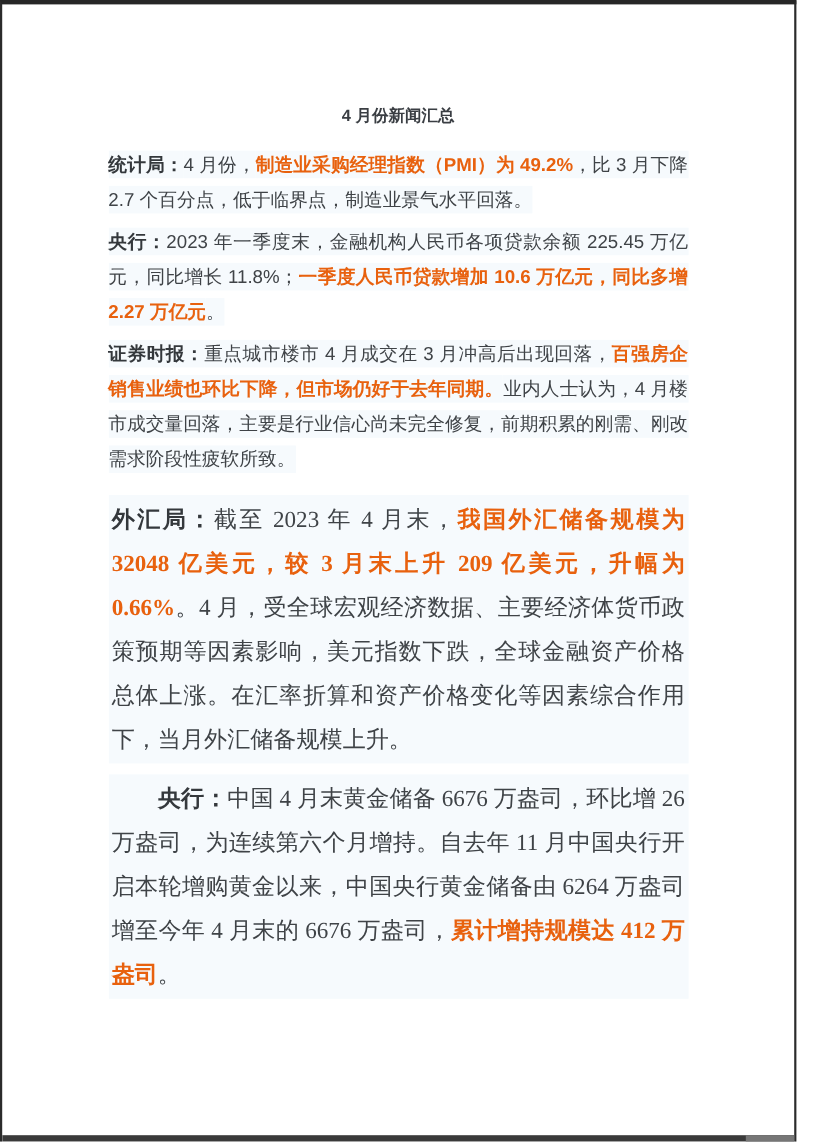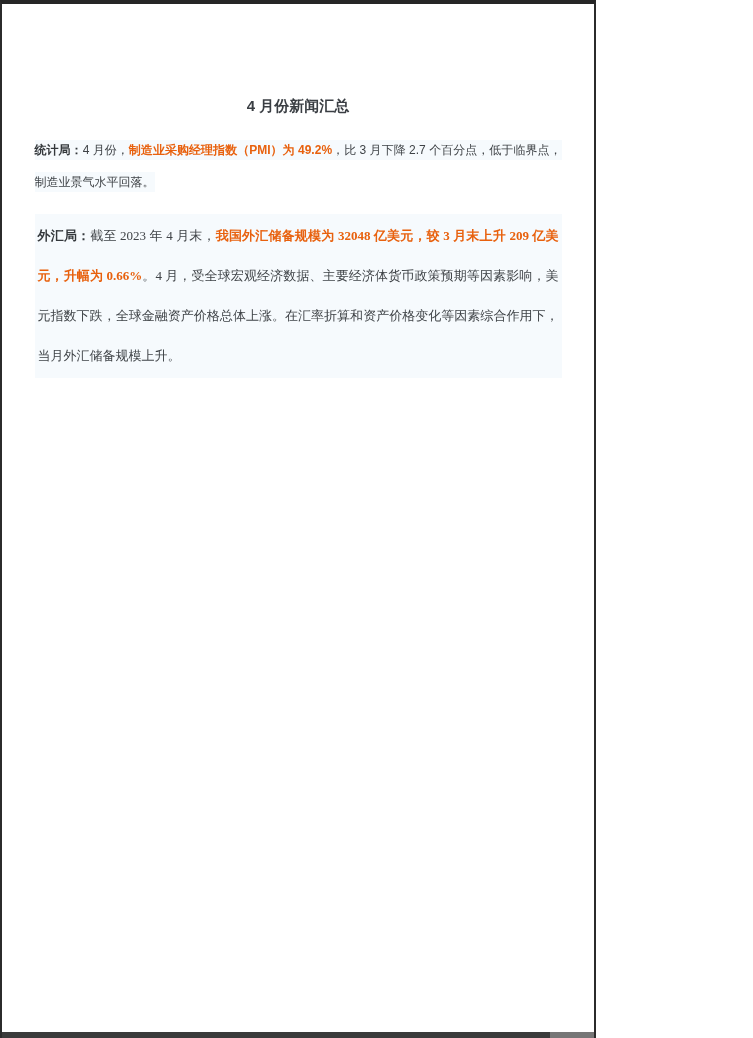--- a/index.html
+++ b/index.html
@@ -1,18 +1,18 @@
 <!DOCTYPE html>
 <html><head>
 <meta charset="utf-8">
 <style>
   html, body { margin: 0; padding: 0; background: #ffffff; }
   .window {
     position: relative;
-    width: 596px;
+    width: 724px;
     height: 1038px;
     box-sizing: border-box;
     background: #ffffff;
     border-top: 4px solid #262626;
     border-left: 2px solid #2b2b2b;
     border-right: 2px solid #2b2b2b;
     overflow: hidden;
     font-family: "Liberation Sans", "DejaVu Sans", sans-serif;
   }
   .doc {
@@ -29,30 +29,30 @@
     color: #3a3e43;
     font-family: "Liberation Sans", "DejaVu Sans", sans-serif;
   }
   .para {
     margin: 0 0 6px 0;
     text-align: justify;
     color: #3f4347;
   }
   .para.sans {
     font-family: "Liberation Sans", "DejaVu Sans", sans-serif;
-    font-size: 12px;
+    font-size: 17px;
     line-height: 32px;
   }
   .para.sans .run {
     background: #f6fafd;
     padding: 3px 0;
   }
   .para.serif {
     font-family: "Liberation Serif", "DejaVu Serif", serif;
-    font-size: 13px;
+    font-size: 21px;
     line-height: 40px;
     background: #f6fafd;
     padding: 2px 3px;
   }
   .para.serif.first-serif { margin-top: 16px; }
   .para.serif.gap-top { margin-top: 10px; }
   .para.tight { margin-bottom: 0; }
   .para.indent { text-indent: 2em; }
   .run-label { font-weight: bold; color: #34383c; }
   .run-normal { font-weight: normal; }
@@ -72,20 +72,23 @@
   }
 </style>
 </head>
 <body>
 
 <div class="window">
   <div class="doc">
     <h1 class="doc-title">4 月份新闻汇总</h1>
     <div>
         <p class="para sans"><span class="run run-label">统计局：</span><span class="run run-normal">4 月份，</span><span class="run run-orange">制造业采购经理指数（PMI）为 49.2%</span><span class="run run-normal">，比 3 月下降 2.7 个百分点，低于临界点，制造业景气水平回落。</span></p>
+        <p class="para sans"><span class="run run-label">央行：</span><span class="run run-normal">2023 年一季度末，金融机构人民币各项贷款余额 225.45 万亿元，同比增长 11.8%；</span><span class="run run-orange">一季度人民币贷款增加 10.6 万亿元，同比多增 2.27 万亿元</span><span class="run run-normal">。</span></p>
+        <p class="para sans"><span class="run run-label">证券时报：</span><span class="run run-normal">重点城市楼市 4 月成交在 3 月冲高后出现回落，</span><span class="run run-orange">百强房企销售业绩也环比下降，但市场仍好于去年同期。</span><span class="run run-normal">业内人士认为，4 月楼市成交量回落，主要是行业信心尚未完全修复，前期积累的刚需、刚改需求阶段性疲软所致。</span></p>
         <p class="para serif first-serif"><span class="run run-label">外汇局：</span><span class="run run-normal">截至 2023 年 4 月末，</span><span class="run run-orange">我国外汇储备规模为 32048 亿美元，较 3 月末上升 209 亿美元，升幅为 0.66%</span><span class="run run-normal">。4 月，受全球宏观经济数据、主要经济体货币政策预期等因素影响，美元指数下跌，全球金融资产价格总体上涨。在汇率折算和资产价格变化等因素综合作用下，当月外汇储备规模上升。</span></p>
+        <p class="para serif indent gap-top"><span class="run run-label">央行：</span><span class="run run-normal">中国 4 月末黄金储备 6676 万盎司，环比增 26 万盎司，为连续第六个月增持。自去年 11 月中国央行开启本轮增购黄金以来，中国央行黄金储备由 6264 万盎司增至今年 4 月末的 6676 万盎司，</span><span class="run run-orange">累计增持规模达 412 万盎司</span><span class="run run-normal">。</span></p>
       </div>
   </div>
 
   <div class="bottom-bar">
     <div class="bottom-bar-thumb"></div>
   </div>
 </div>
 
 </body></html>

